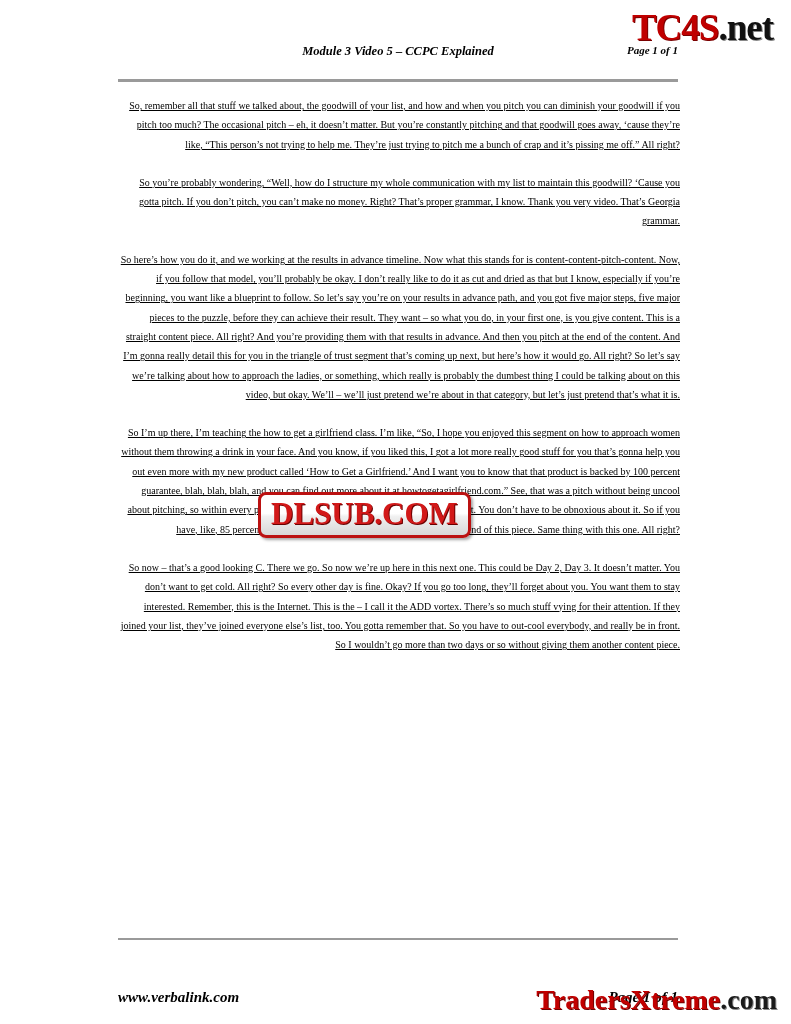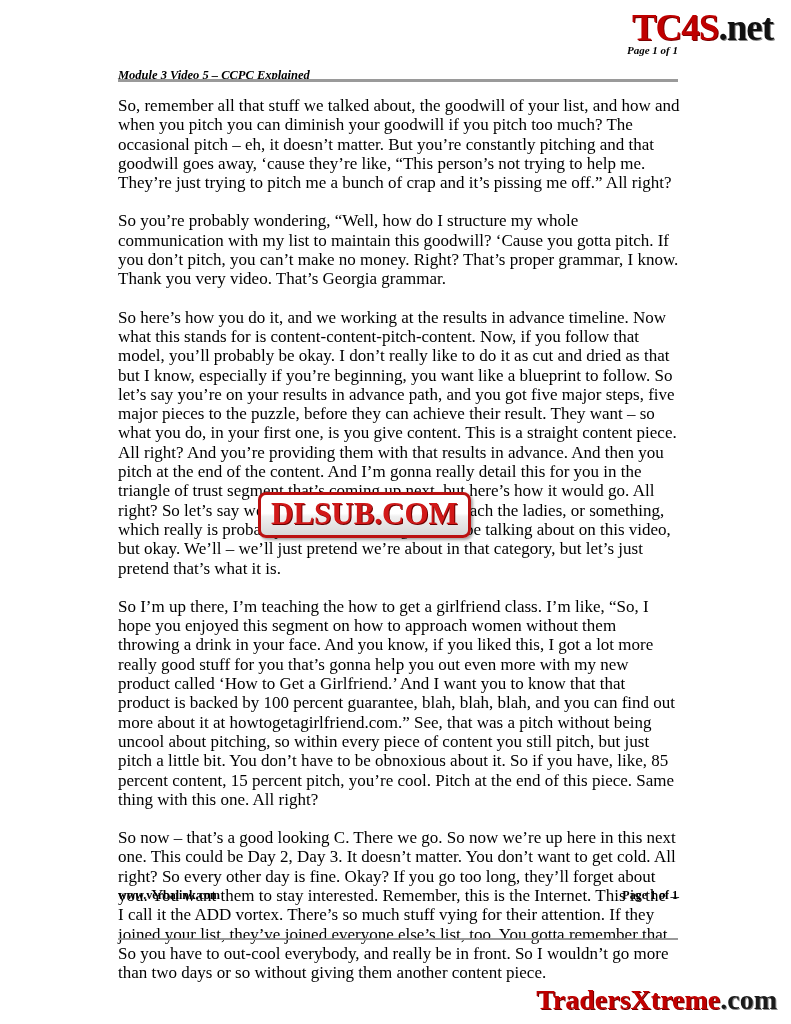--- a/index.html
+++ b/index.html
@@ -44,25 +44,25 @@
   }
 
   .header {
     position: absolute;
     left: 118px;
     top: 44px;
     width: 560px;
     height: 30px;
   }
   .header-center {
+    text-align: center;
     font-size: 12.5px;
     font-weight: bold;
     font-style: italic;
     line-height: 15px;
-    margin-top: 24px;
   }
   .header-right {
     position: absolute;
     right: 0;
     top: 0;
     font-size: 11px;
     font-weight: bold;
     font-style: italic;
   }
   .rule-top {
@@ -72,23 +72,24 @@
     width: 560px;
     height: 3px;
     background: #9a9a9a;
   }
 
   .content {
     position: absolute;
     left: 118px;
     top: 96px;
     width: 562px;
-    font-size: 17px;
+    font-size: 10px;
     line-height: 19.3px;
-    text-align: left;
+    text-align: right;
+    text-decoration: underline;
   }
   .content p {
     margin: 0 0 19px 0;
   }
 
   
   .dlsub-watermark {
     position: absolute;
     left: 258px;
     top: 492px;
@@ -112,25 +113,26 @@
     position: absolute;
     left: 118px;
     top: 938px;
     width: 560px;
     height: 2px;
     background: #9a9a9a;
   }
   .footer {
     position: absolute;
     left: 118px;
-    top: 888px;
+    top: 989px;
     width: 560px;
     height: 18px;
-    font-size: 12px;
+    font-size: 15px;
     font-weight: bold;
+    font-style: italic;
   }
   .footer-left {
     position: absolute;
     left: 0;
     top: 0;
   }
   .footer-right {
     position: absolute;
     right: 0;
     top: 0;

